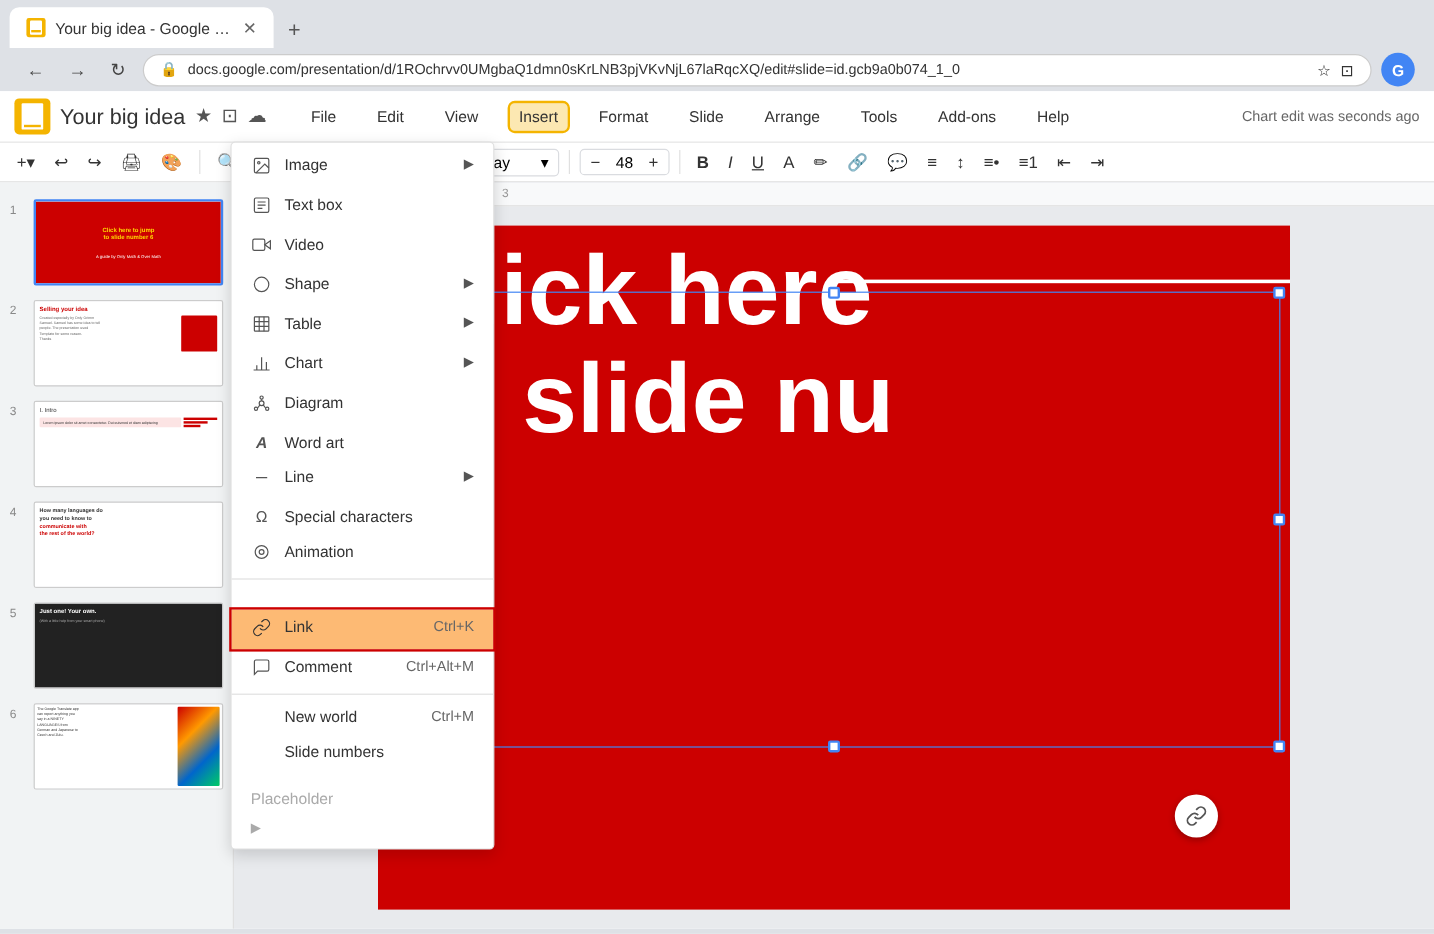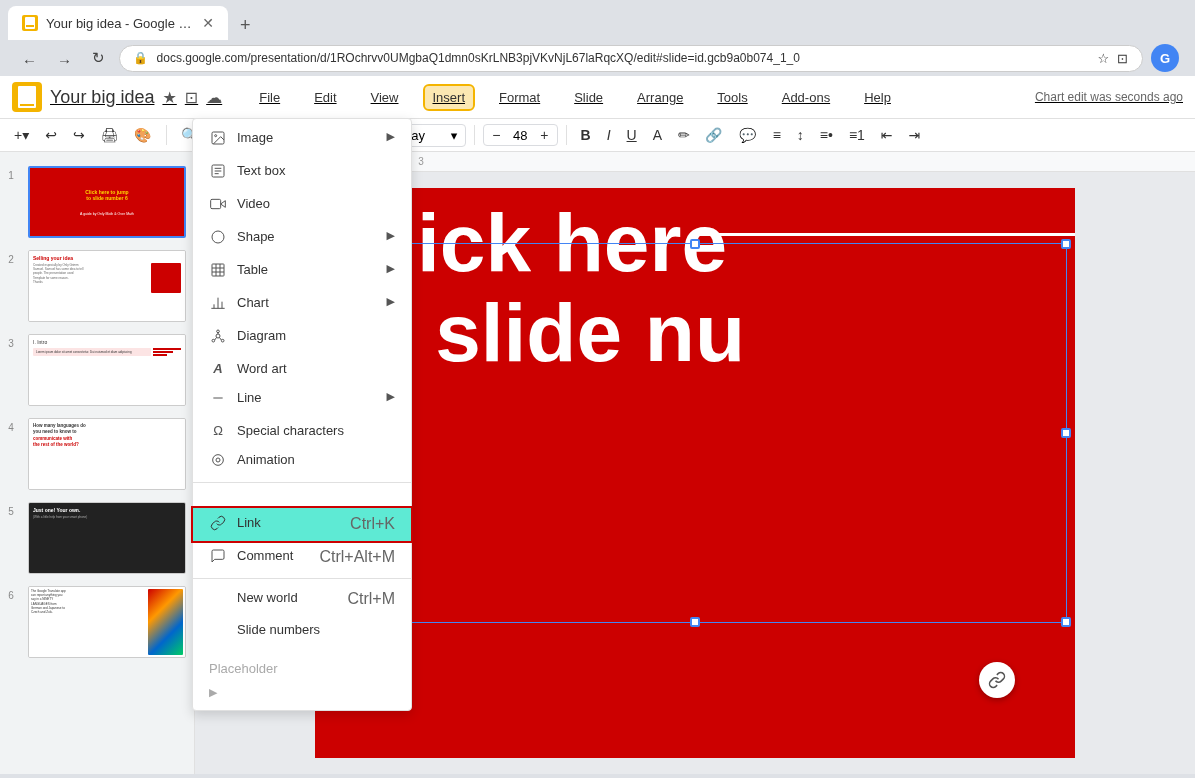--- a/index.html
+++ b/index.html
@@ -17,21 +17,21 @@
     .nav-btn { background: transparent; border: none; font-size: 15px; color: #444; cursor: pointer; padding: 3px 6px; border-radius: 50%; }
     .address-bar { flex: 1; background: white; border-radius: 20px; padding: 5px 14px; font-size: 13px; color: #333; display: flex; align-items: center; gap: 8px; border: 1px solid #ccc; }
     .lock-icon { color: #666; font-size: 12px; }
     .address-text { flex: 1; }
     .profile-icon { width: 28px; height: 28px; border-radius: 50%; background: #4285f4; color: white; display: flex; align-items: center; justify-content: center; font-size: 13px; font-weight: bold; }
 
     
     .app-area { background: #f8f9fa; height: calc(778px - 80px); display: flex; flex-direction: column; }
 
     
-    .app-header { background: white; padding: 6px 12px; display: flex; align-items: center; gap: 8px; border-bottom: 1px solid #e0e0e0; text-decoration: underline; }
+    .app-header { background: white; padding: 6px 12px; display: flex; align-items: center; gap: 8px; border-bottom: 1px solid #e0e0e0; }
     .app-logo { width: 30px; height: 30px; background: #f4b400; border-radius: 4px; display: flex; align-items: center; justify-content: center; }
     .logo-inner { width: 18px; height: 22px; background: white; border-radius: 1px; position: relative; }
     .logo-inner::after { content: ''; position: absolute; bottom: 2px; left: 2px; right: 2px; height: 2px; background: #f4b400; }
     .doc-title { font-size: 18px; color: #333; font-weight: 400; }
     .header-icons { display: flex; align-items: center; gap: 8px; color: #555; font-size: 16px; }
     .menu-bar { display: flex; align-items: center; gap: 18px; margin-left: 21px; flex: 1; }
     .menu-item { padding: 4px 8px; font-size: 13px; color: #333; cursor: pointer; border-radius: 4px; }
     .menu-item:hover, .menu-item.active { background: #e8f0fe; }
     .menu-item.active { background: #fce8b2; outline: 2px solid #f4b400; }
     .last-edit { margin-left: auto; font-size: 12px; color: #666; cursor: pointer; }
@@ -96,21 +96,21 @@
     .handle-tm { top: -5px; left: 50%; transform: translateX(-50%); }
     .handle-bm { bottom: -5px; left: 50%; transform: translateX(-50%); }
 
     
     .dropdown-menu { position: absolute; top: 118px; left: 192px; background: white; border: 1px solid #e0e0e0; box-shadow: 0 4px 12px rgba(0,0,0,0.15); border-radius: 4px; width: 220px; z-index: 100; padding: 4px 0; }
     .drop-item { display: flex; align-items: flex-start; gap: 10px; padding: 7px 16px; cursor: pointer; font-size: 13px; color: #333; }
     .drop-item.highlighted { background: #e8f0fe; outline: 2px solid #cc0000; }
     .drop-item-icon { width: 18px; text-align: center; font-size: 14px; color: #555; flex-shrink: 0; }
     .drop-item-label { flex: 1; }
     .drop-item-arrow { color: #555; font-size: 11px; }
-    .drop-item-shortcut { color: #666; font-size: 16px; }
+    .drop-item-shortcut { color: #666; font-size: 12px; }
     .drop-divider { height: 1px; background: #e0e0e0; margin: 4px 0; }
     .drop-item.disabled { color: #aaa; cursor: default; flex-direction: column; }
 
     
     .float-btn { position: absolute; bottom: 60px; right: 60px; background: white; border-radius: 50%; width: 36px; height: 36px; display: flex; align-items: center; justify-content: center; box-shadow: 0 2px 6px rgba(0,0,0,0.3); cursor: pointer; font-size: 16px; color: #555; z-index: 10; }
   </style>
 </head>
 <body>
 
 <div class="browser-chrome">
@@ -438,21 +438,21 @@
       <svg width="16" height="16" viewBox="0 0 24 24" fill="none" stroke="#555" stroke-width="1.5">
           <circle cx="12" cy="12" r="8"></circle>
           <circle cx="12" cy="12" r="3"></circle>
         </svg>
     </span>
     <span class="drop-item-label">Animation</span>
   </div>
 
   <div class="drop-divider"></div>
 
-  <div class="drop-item highlighted" style="background:#5eead4;outline:2px solid #cc0000;margin-top:25px;">
+  <div class="drop-item highlighted" style="background:#fdba74;outline:2px solid #cc0000;margin-top:25px;">
     <span class="drop-item-icon">
       <svg width="16" height="16" viewBox="0 0 24 24" fill="none" stroke="#333" stroke-width="1.5">
           <path d="M10 13a5 5 0 0 0 7.54.54l3-3a5 5 0 0 0-7.07-7.07l-1.72 1.71"></path>
           <path d="M14 11a5 5 0 0 0-7.54-.54l-3 3a5 5 0 0 0 7.07 7.07l1.71-1.71"></path>
         </svg>
     </span>
     <span class="drop-item-label">Link</span>
     <span class="drop-item-shortcut">Ctrl+K</span>
   </div>
 

